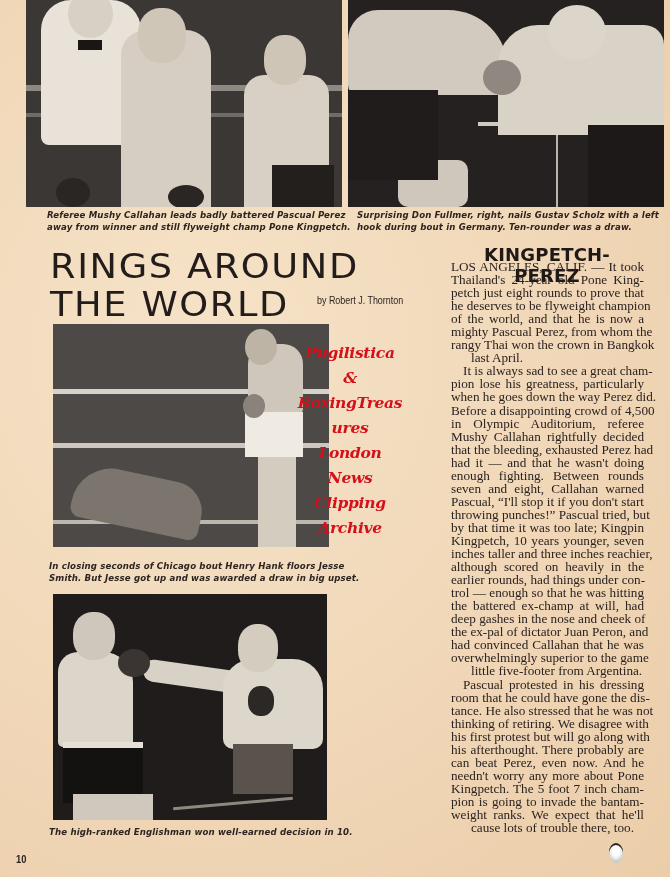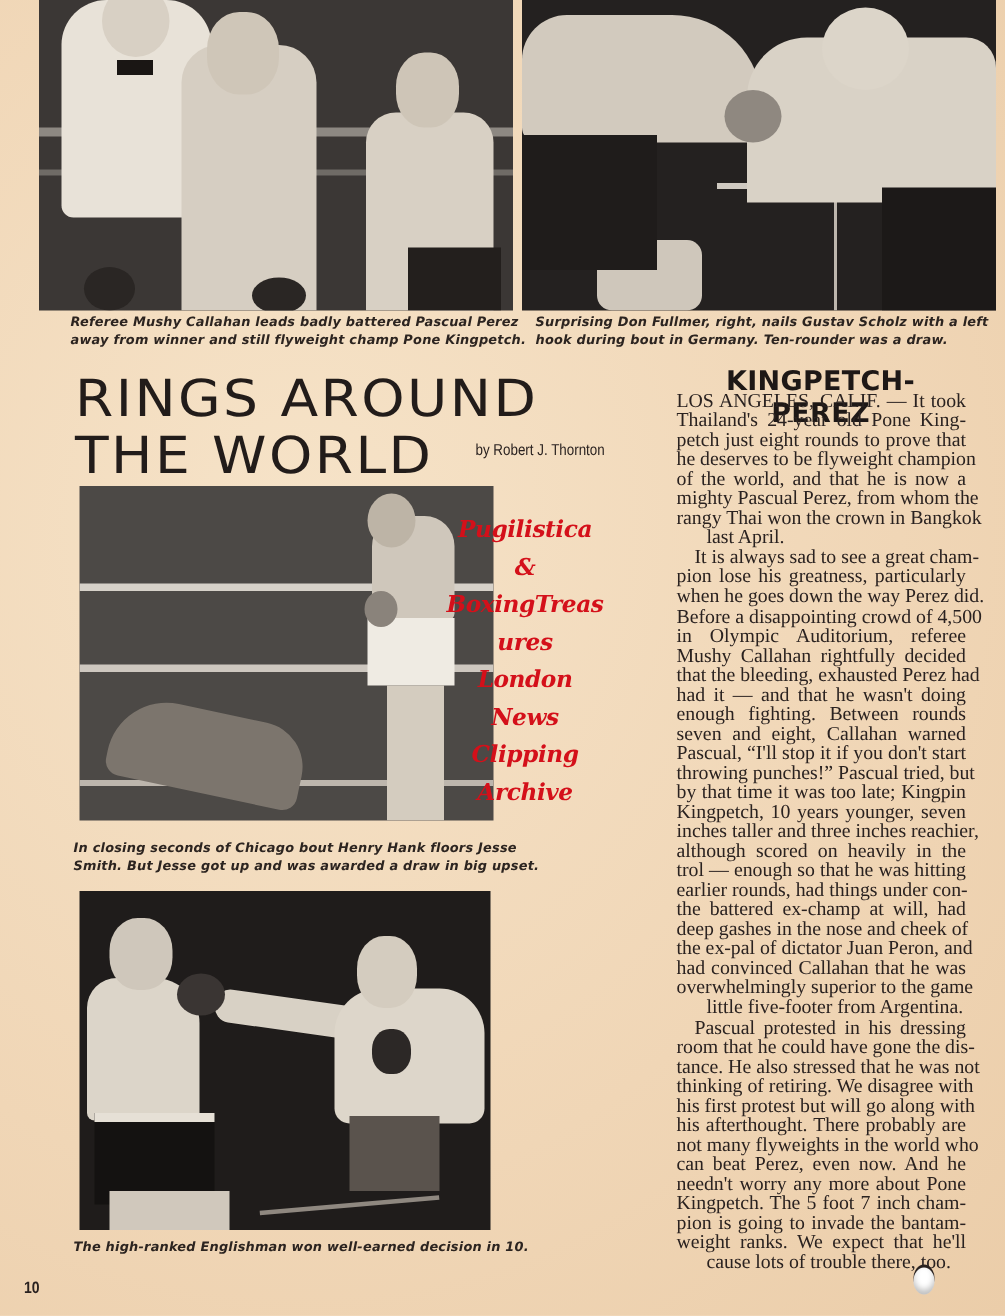--- a/index.html
+++ b/index.html
@@ -183,35 +183,34 @@
   <span class="line">that the bleeding, exhausted Perez had</span>
   <span class="line">had it — and that he wasn't doing</span>
   <span class="line">enough fighting. Between rounds</span>
   <span class="line">seven and eight, Callahan warned</span>
   <span class="line">Pascual, “I'll stop it if you don't start</span>
   <span class="line">throwing punches!” Pascual tried, but</span>
   <span class="line">by that time it was too late; Kingpin</span>
   <span class="line">Kingpetch, 10 years younger, seven</span>
   <span class="line">inches taller and three inches reachier,</span>
   <span class="line">although scored on heavily in the</span>
+  <span class="line">earlier rounds, had things under con-</span>
   <span class="line">trol — enough so that he was hitting</span>
-  <span class="line">earlier rounds, had things under con-</span>
   <span class="line">the battered ex-champ at will, had</span>
   <span class="line">deep gashes in the nose and cheek of</span>
   <span class="line">the ex-pal of dictator Juan Peron, and</span>
   <span class="line">had convinced Callahan that he was</span>
   <span class="line">overwhelmingly superior to the game</span>
   <span class="line last">little five-footer from Argentina.</span>
   <span class="line indent">Pascual protested in his dressing</span>
   <span class="line">room that he could have gone the dis-</span>
   <span class="line">tance. He also stressed that he was not</span>
   <span class="line">thinking of retiring. We disagree with</span>
   <span class="line">his first protest but will go along with</span>
   <span class="line">his afterthought. There probably are</span>
-  <span class="line">not many flyweights in the world who</span>
   <span class="line">can beat Perez, even now. And he</span>
   <span class="line">needn't worry any more about Pone</span>
   <span class="line">Kingpetch. The 5 foot 7 inch cham-</span>
   <span class="line">pion is going to invade the bantam-</span>
   <span class="line">weight ranks. We expect that he'll</span>
   <span class="line last">cause lots of trouble there, too.</span>
 </div>
 
 <div class="page-number">10</div>
 <div class="hole"></div>

